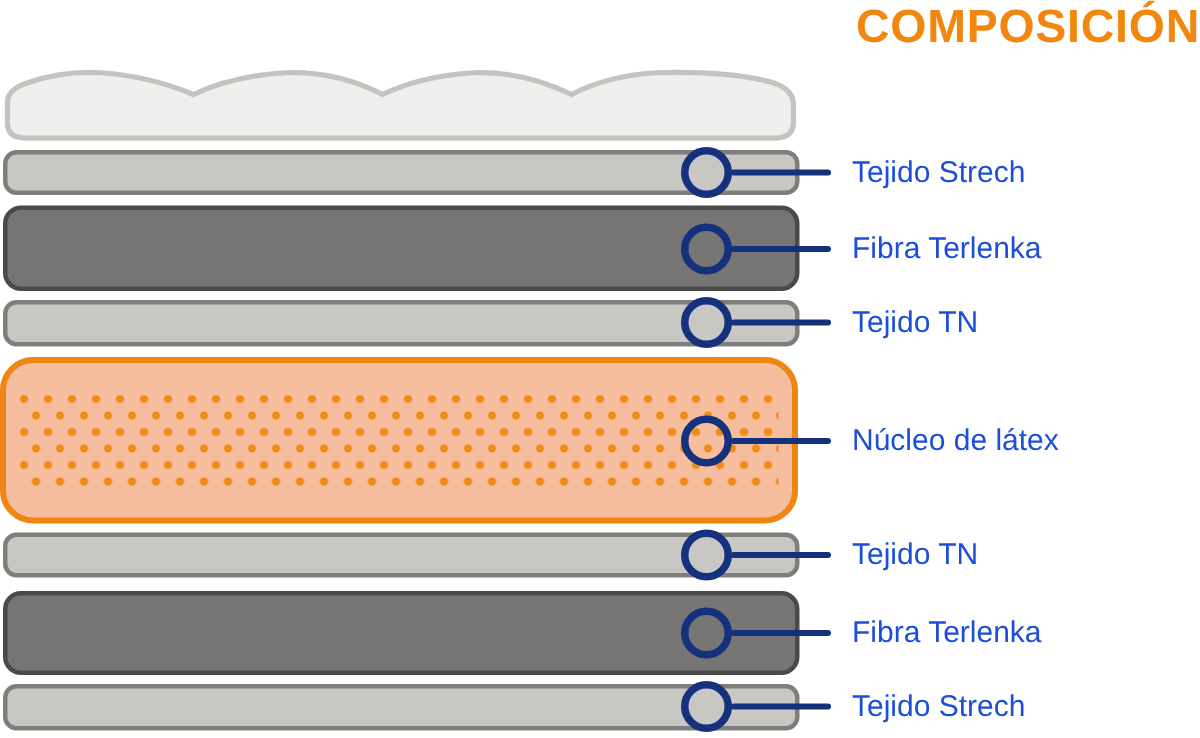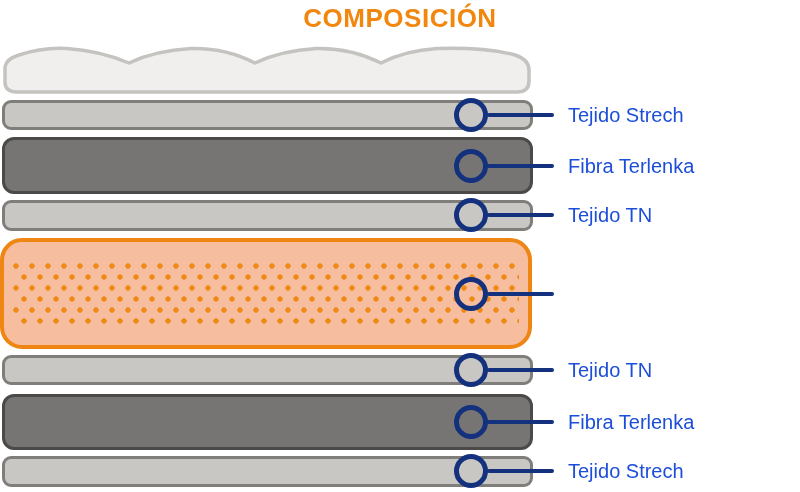--- a/index.html
+++ b/index.html
@@ -13,22 +13,22 @@
     width: 800px;
     height: 492px;
     background: #ffffff;
     overflow: hidden;
   }
   .title {
     position: absolute;
     top: 0;
     left: 0;
     width: 800px;
-    text-align: center;
-    font-size: 26px;
+    text-align: right;
+    font-size: 31px;
     font-weight: 700;
     letter-spacing: 0.5px;
     color: #F1870F;
     line-height: 36px;
   }
   .layer {
     position: absolute;
     left: 2px;
     width: 531px;
     box-sizing: border-box;
@@ -149,20 +149,21 @@
   <div class="callout-circle fill-dark" style="top:149px;"></div>
   <div class="callout-line" style="top:164px;"></div>
   <div class="callout-label" style="top:153px;">Fibra Terlenka</div>
 
   <div class="callout-circle fill-light" style="top:198px;"></div>
   <div class="callout-line" style="top:213px;"></div>
   <div class="callout-label" style="top:202px;">Tejido TN</div>
 
   <div class="callout-circle fill-none" style="top:277px;"></div>
   <div class="callout-line" style="top:292px;"></div>
+  <div class="callout-label" style="top:281px;">Núcleo de látex</div>
 
   <div class="callout-circle fill-light" style="top:353px;"></div>
   <div class="callout-line" style="top:368px;"></div>
   <div class="callout-label" style="top:357px;">Tejido TN</div>
 
   <div class="callout-circle fill-dark" style="top:405px;"></div>
   <div class="callout-line" style="top:420px;"></div>
   <div class="callout-label" style="top:409px;">Fibra Terlenka</div>
 
   <div class="callout-circle fill-light" style="top:454px;"></div>

